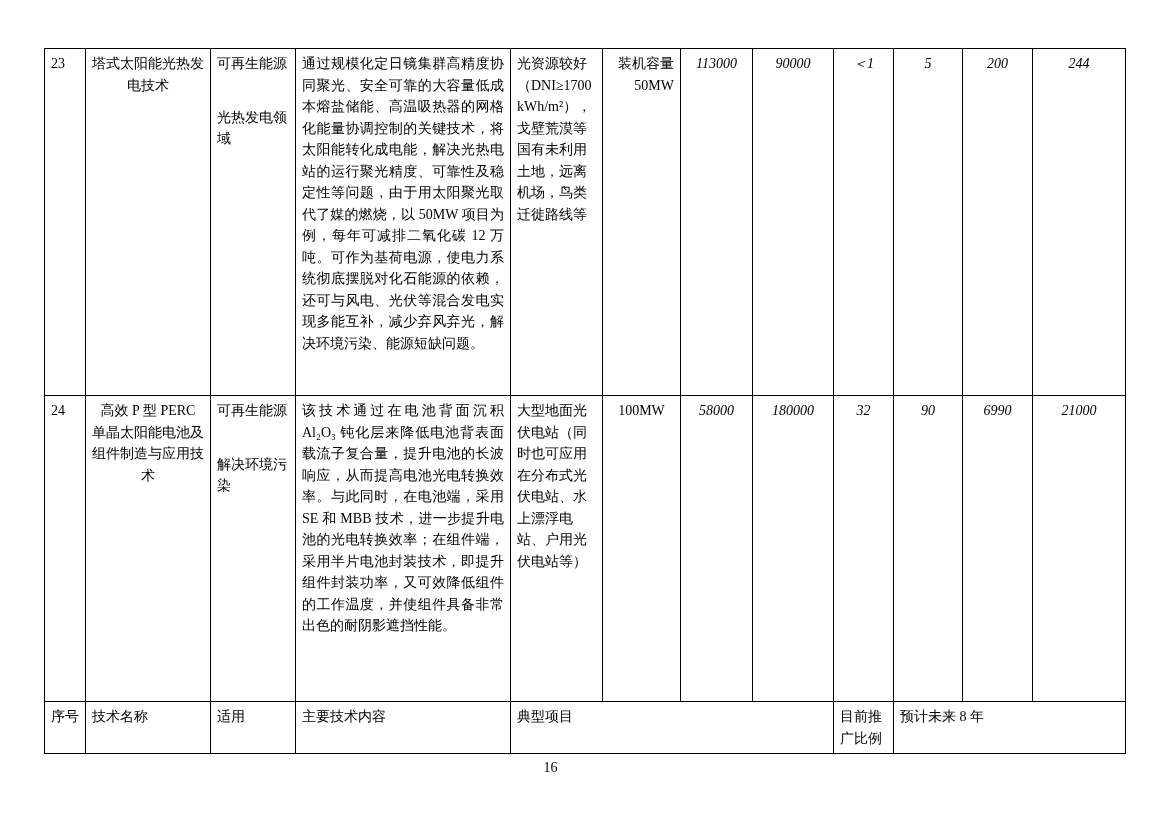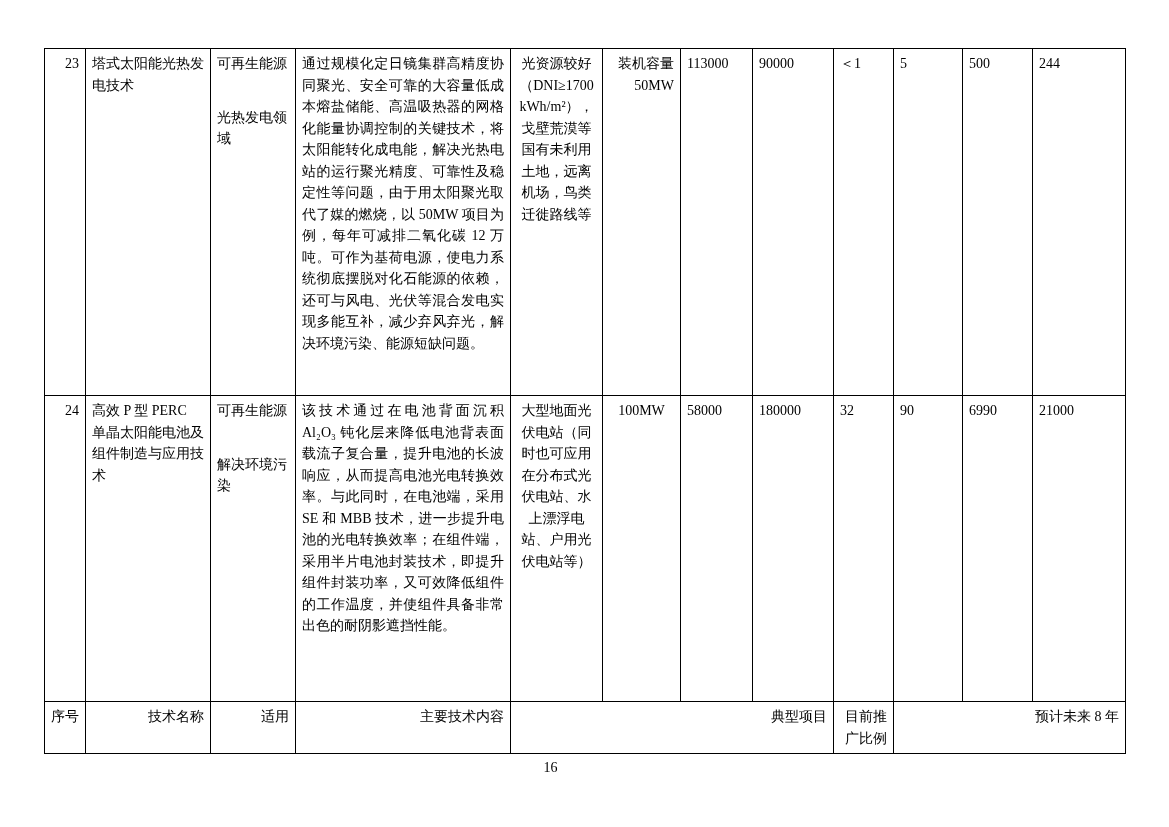--- a/index.html
+++ b/index.html
@@ -31,41 +31,42 @@
     font-size: 14px;
     line-height: 21.5px;
     overflow: hidden;
   }
   tr.row-23 { height: 347px; }
   tr.row-24 { height: 306px; }
   tr.footer-header-row { height: 49px; }
 
   td.seq-cell {
     vertical-align: middle;
-    text-align: right;
+    text-align: left;
     padding: 2px;
   }
-  td.name-cell { text-align: left; }
+  td.name-cell { text-align: center; }
   td.field-cell .field-line2 { margin-top: 32px; }
   td.content-cell {
     text-align: justify;
     padding: 4px 7px;
   }
   td.proj-desc-cell {
     overflow-wrap: anywhere;
     word-break: break-word;
-    text-align: center;
   }
   td.proj-scale-cell { text-align: right; }
   td.proj-scale-cell.centered { text-align: center; }
   td.num-cell {
+    text-align: center;
     padding: 4px 2px;
+    font-style: italic;
   }
   td.hdr-cell {
-    text-align: right;
+    text-align: left;
     vertical-align: top;
     padding: 5px 4px;
     margin-left: 31px;
   }
   .page-number {
     position: absolute;
     left: 0;
     top: 760px;
     width: 1101px;
     text-align: center;
@@ -101,21 +102,21 @@
         <div class="field-line1">可再生能源</div>
         <div class="field-line2">光热发电领域</div>
       </td>
       <td class="content-cell">通过规模化定日镜集群高精度协同聚光、安全可靠的大容量低成本熔盐储能、高温吸热器的网格化能量协调控制的关键技术，将太阳能转化成电能，解决光热电站的运行聚光精度、可靠性及稳定性等问题，由于用太阳聚光取代了媒的燃烧，以 50MW 项目为例，每年可减排二氧化碳 12 万吨。可作为基荷电源，使电力系统彻底摆脱对化石能源的依赖，还可与风电、光伏等混合发电实现多能互补，减少弃风弃光，解决环境污染、能源短缺问题。</td>
       <td class="proj-desc-cell">光资源较好（DNI≥1700 kWh/m²），戈壁荒漠等国有未利用土地，远离机场，鸟类迁徙路线等</td>
       <td class="proj-scale-cell">装机容量50MW</td>
       <td class="num-cell">113000</td>
       <td class="num-cell">90000</td>
       <td class="num-cell">＜1</td>
       <td class="num-cell">5</td>
-      <td class="num-cell">500</td>
+      <td class="num-cell">200</td>
       <td class="num-cell">244</td>
     </tr>
 
     <tr class="row-24">
       <td class="seq-cell">24</td>
       <td class="name-cell">高效 P 型 PERC 单晶太阳能电池及组件制造与应用技术</td>
       <td class="field-cell">
         <div class="field-line1">可再生能源</div>
         <div class="field-line2">解决环境污染</div>
       </td>

